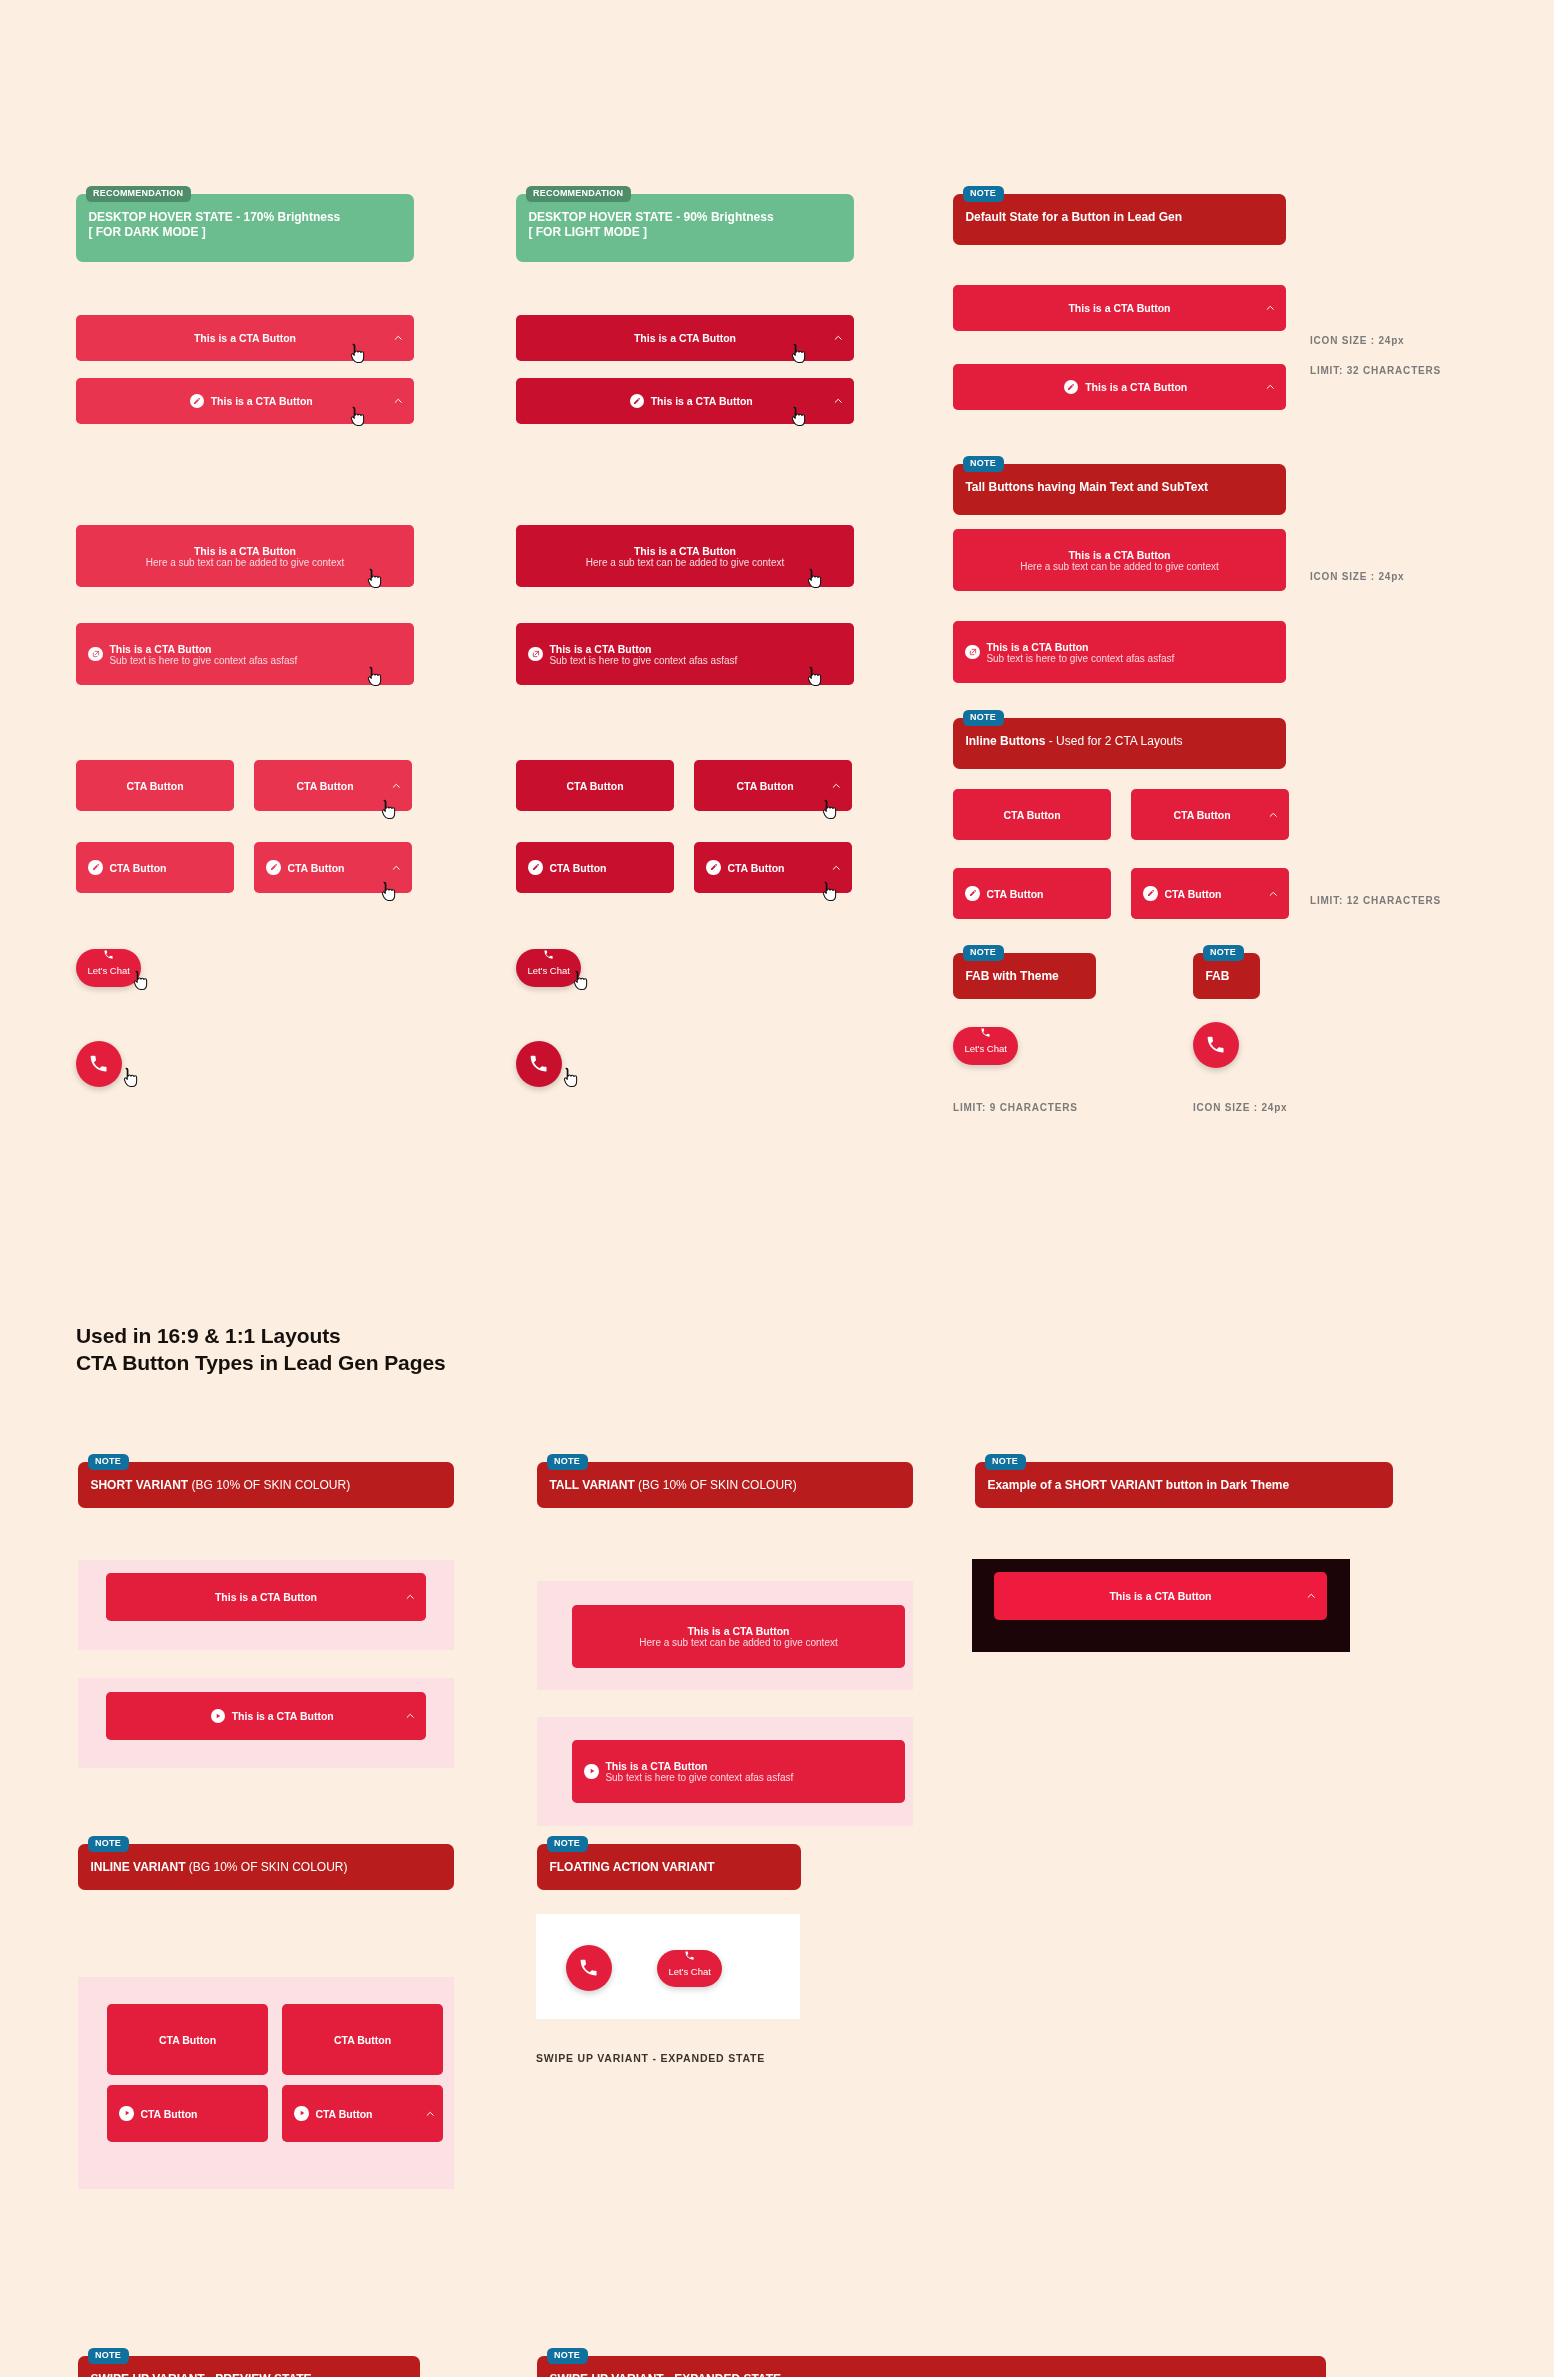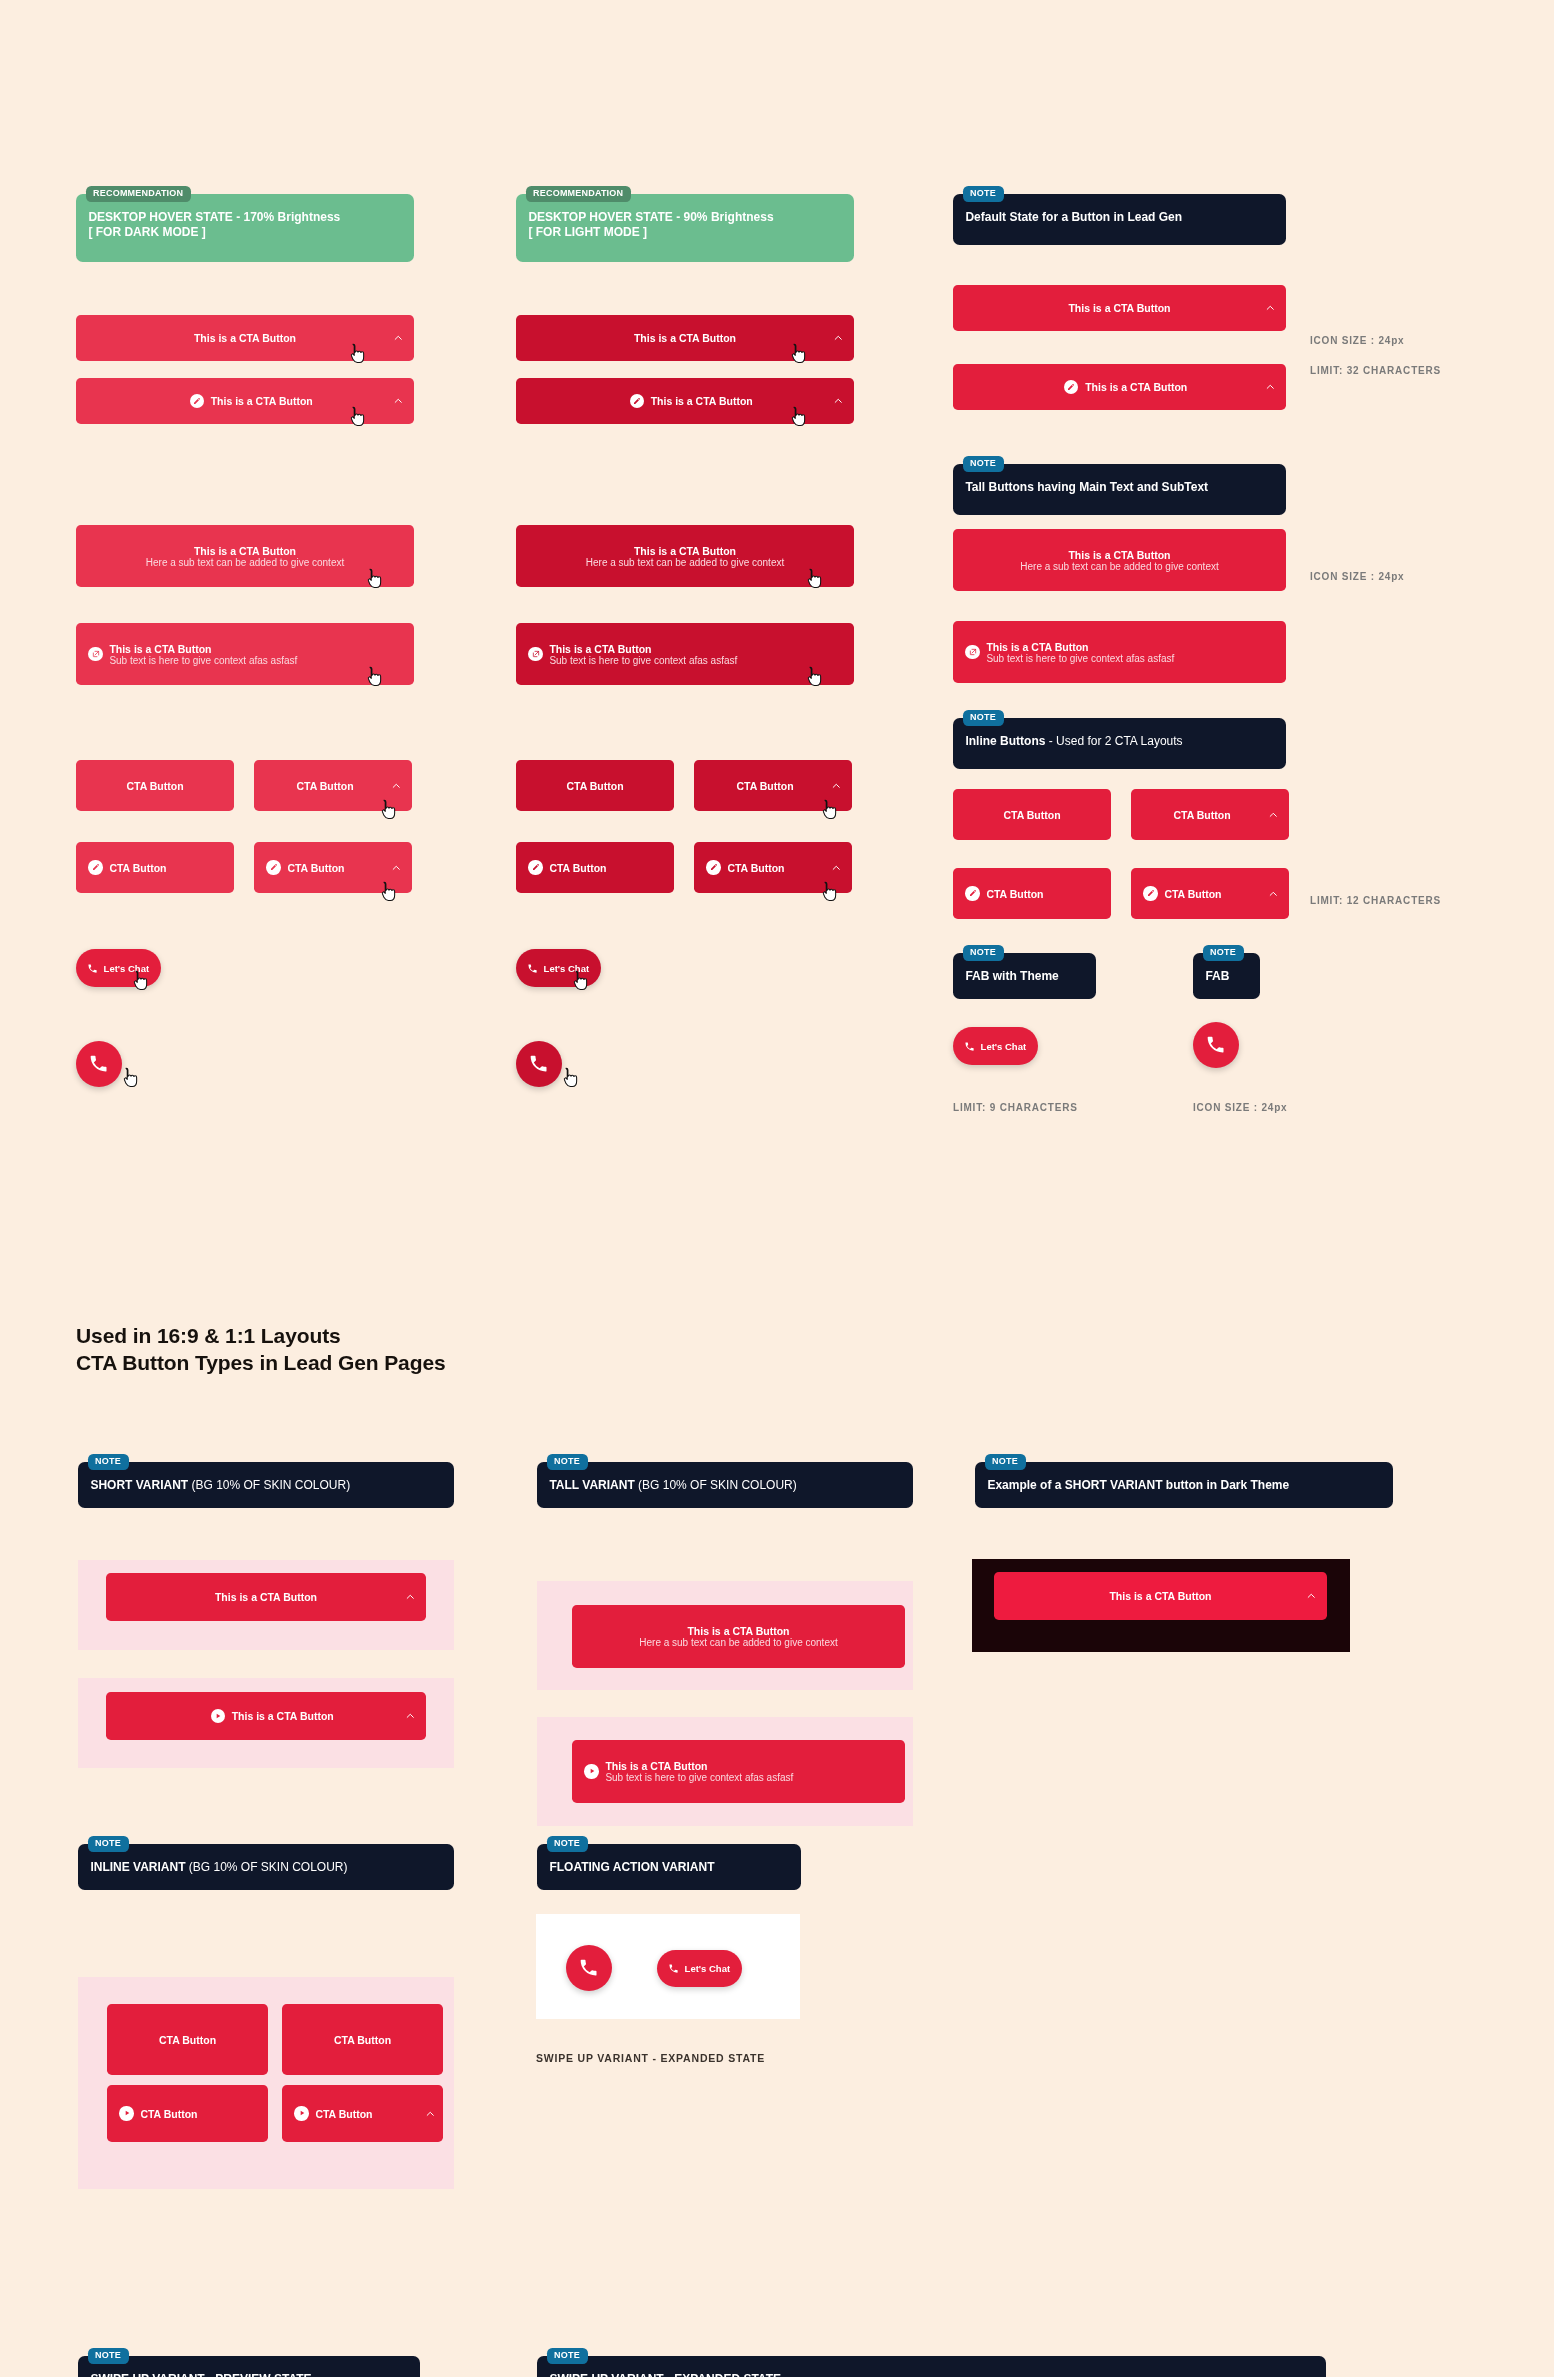--- a/index.html
+++ b/index.html
@@ -17,21 +17,21 @@
     position:absolute; top:-7.6px; left:9.5px;
     border-radius:5.2px; padding:2.9px 7.6px 3.3px 7.6px;
     font-size:9px; font-weight:700; letter-spacing:0.2px;
     color:#fff; line-height:1;
   }
   .banner .btext {
     position:absolute; left:12.4px; top:16px; right:8.6px;
     color:#ffffff; font-size:12px; font-weight:700; line-height:1.25;
     white-space:pre-line;
   }
-  .banner.note { background:#0f172a; }
+  .banner.note { background:#b91c1c; }
   .banner.note .tagchip { background:#10709E; }
   .banner.rec  { background:#6BBD8F; }
   .banner.rec  .tagchip { background:#4F8C6A; }
   .banner .btext .light { font-weight:400; }
 
   
   .btn {
     position:absolute; background:#E31E3C; border-radius:4.8px;
     display:flex; align-items:center; color:#fff; cursor:pointer;
   }
@@ -86,22 +86,23 @@
   
   .fab {
     position:absolute; background:#E31E3C; border-radius:50%;
     display:flex; align-items:center; justify-content:center;
     box-shadow:0 2.4px 6.7px rgba(0,0,0,.20);
   }
   .fab svg { width:46%; height:46%; display:block; }
   .fabpill {
     position:absolute; background:#E31E3C; border-radius:475px;
     display:flex; align-items:center; gap:5.2px; padding:0 11.4px;
-    color:#fff; font-size:9.5px; font-weight:700;
+    color:#fff; font-size:9.5px; font-weight:400;
     box-shadow:0 2.4px 6.7px rgba(0,0,0,.18);
+    flex-direction:column;
   }
   .fabpill svg { width:11px; height:11px; display:block; flex:0 0 auto; }
   .smallcaption {
     position:absolute; color:#3A322C; font-size:10.5px;
     font-weight:700; letter-spacing:0.8px;
   }
 </style>
 </head>
 <body>
 

